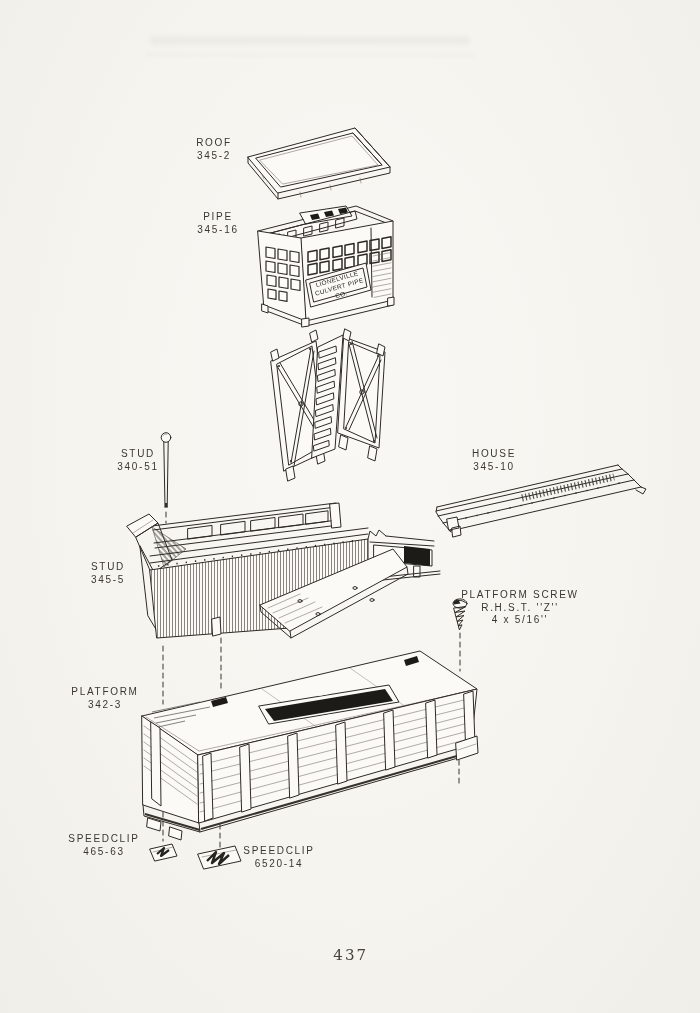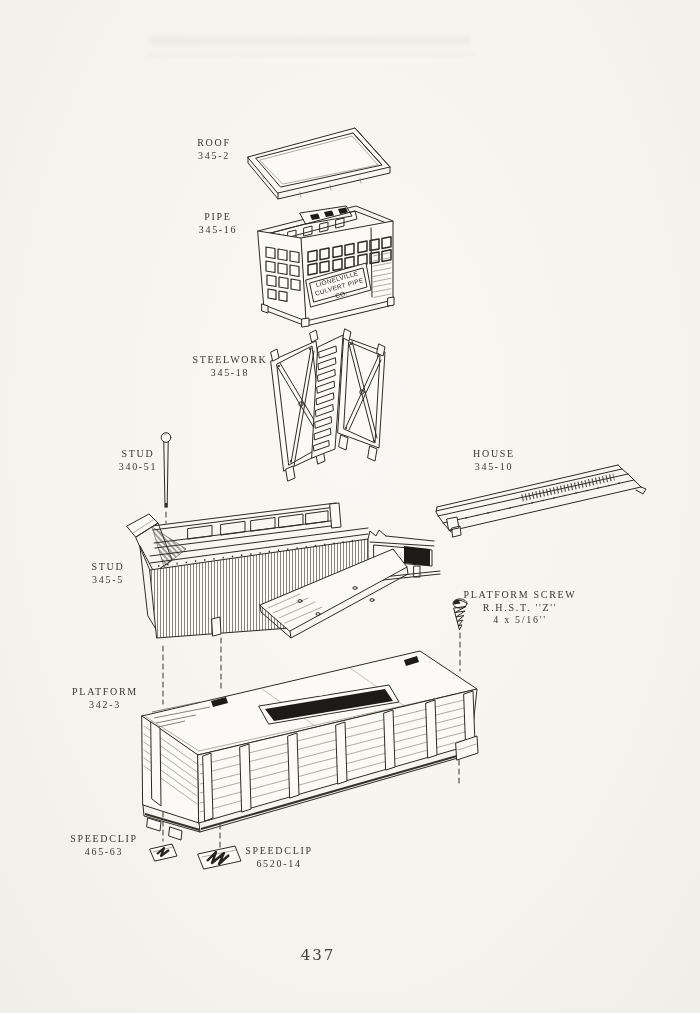--- a/index.html
+++ b/index.html
@@ -4,25 +4,25 @@
 <style>
   html,body{margin:0;padding:0;background:#e8e6e1;}
   .page{
     position:relative;width:700px;height:1013px;overflow:hidden;
     background:radial-gradient(ellipse at 50% 42%, #f9f8f4 0%, #f5f4ef 55%, #efeee8 100%);
     font-family:"Liberation Sans", sans-serif;
   }
   .art{position:absolute;left:0;top:0;}
   .part-label{
     position:absolute;text-align:center;color:#3a3731;
-    font-size:10px;line-height:12.5px;letter-spacing:1.7px;font-family:Liberation Serif, serif;
+    font-size:10px;line-height:12.5px;letter-spacing:1.7px;
   }
   .part-label span{display:block;white-space:nowrap;}
   .page-number{
-    position:absolute;text-align:center;color:#46433c;
+    position:absolute;text-align:right;color:#46433c;
     font-family:"DejaVu Serif", serif;font-size:15px;letter-spacing:2px;
   }
   .ghost{position:absolute;background:#e3e1da;border-radius:2px;filter:blur(2px);}
   .g1{left:150px;top:36px;width:320px;height:9px;opacity:.45;}
   .g2{left:146px;top:53px;width:330px;height:3px;opacity:.35;}
 </style>
 </head>
 <body>
 
 <div class="page">
@@ -294,24 +294,20 @@
   <div class="part-label" style="left:164px;top:137px;width:100px">
     <span>ROOF</span>
     <span>345-2</span>
   </div>
 
   <div class="part-label" style="left:168px;top:211px;width:100px">
     <span>PIPE</span>
     <span>345-16</span>
   </div>
 
-  <div class="part-label" style="left:170px;top:354px;width:120px">
-    <span>STEELWORK</span>
-    <span>345-18</span>
-  </div>
 
   <div class="part-label" style="left:88px;top:448px;width:100px">
     <span>STUD</span>
     <span>340-51</span>
   </div>
 
   <div class="part-label" style="left:444px;top:448px;width:100px">
     <span>HOUSE</span>
     <span>345-10</span>
   </div>

